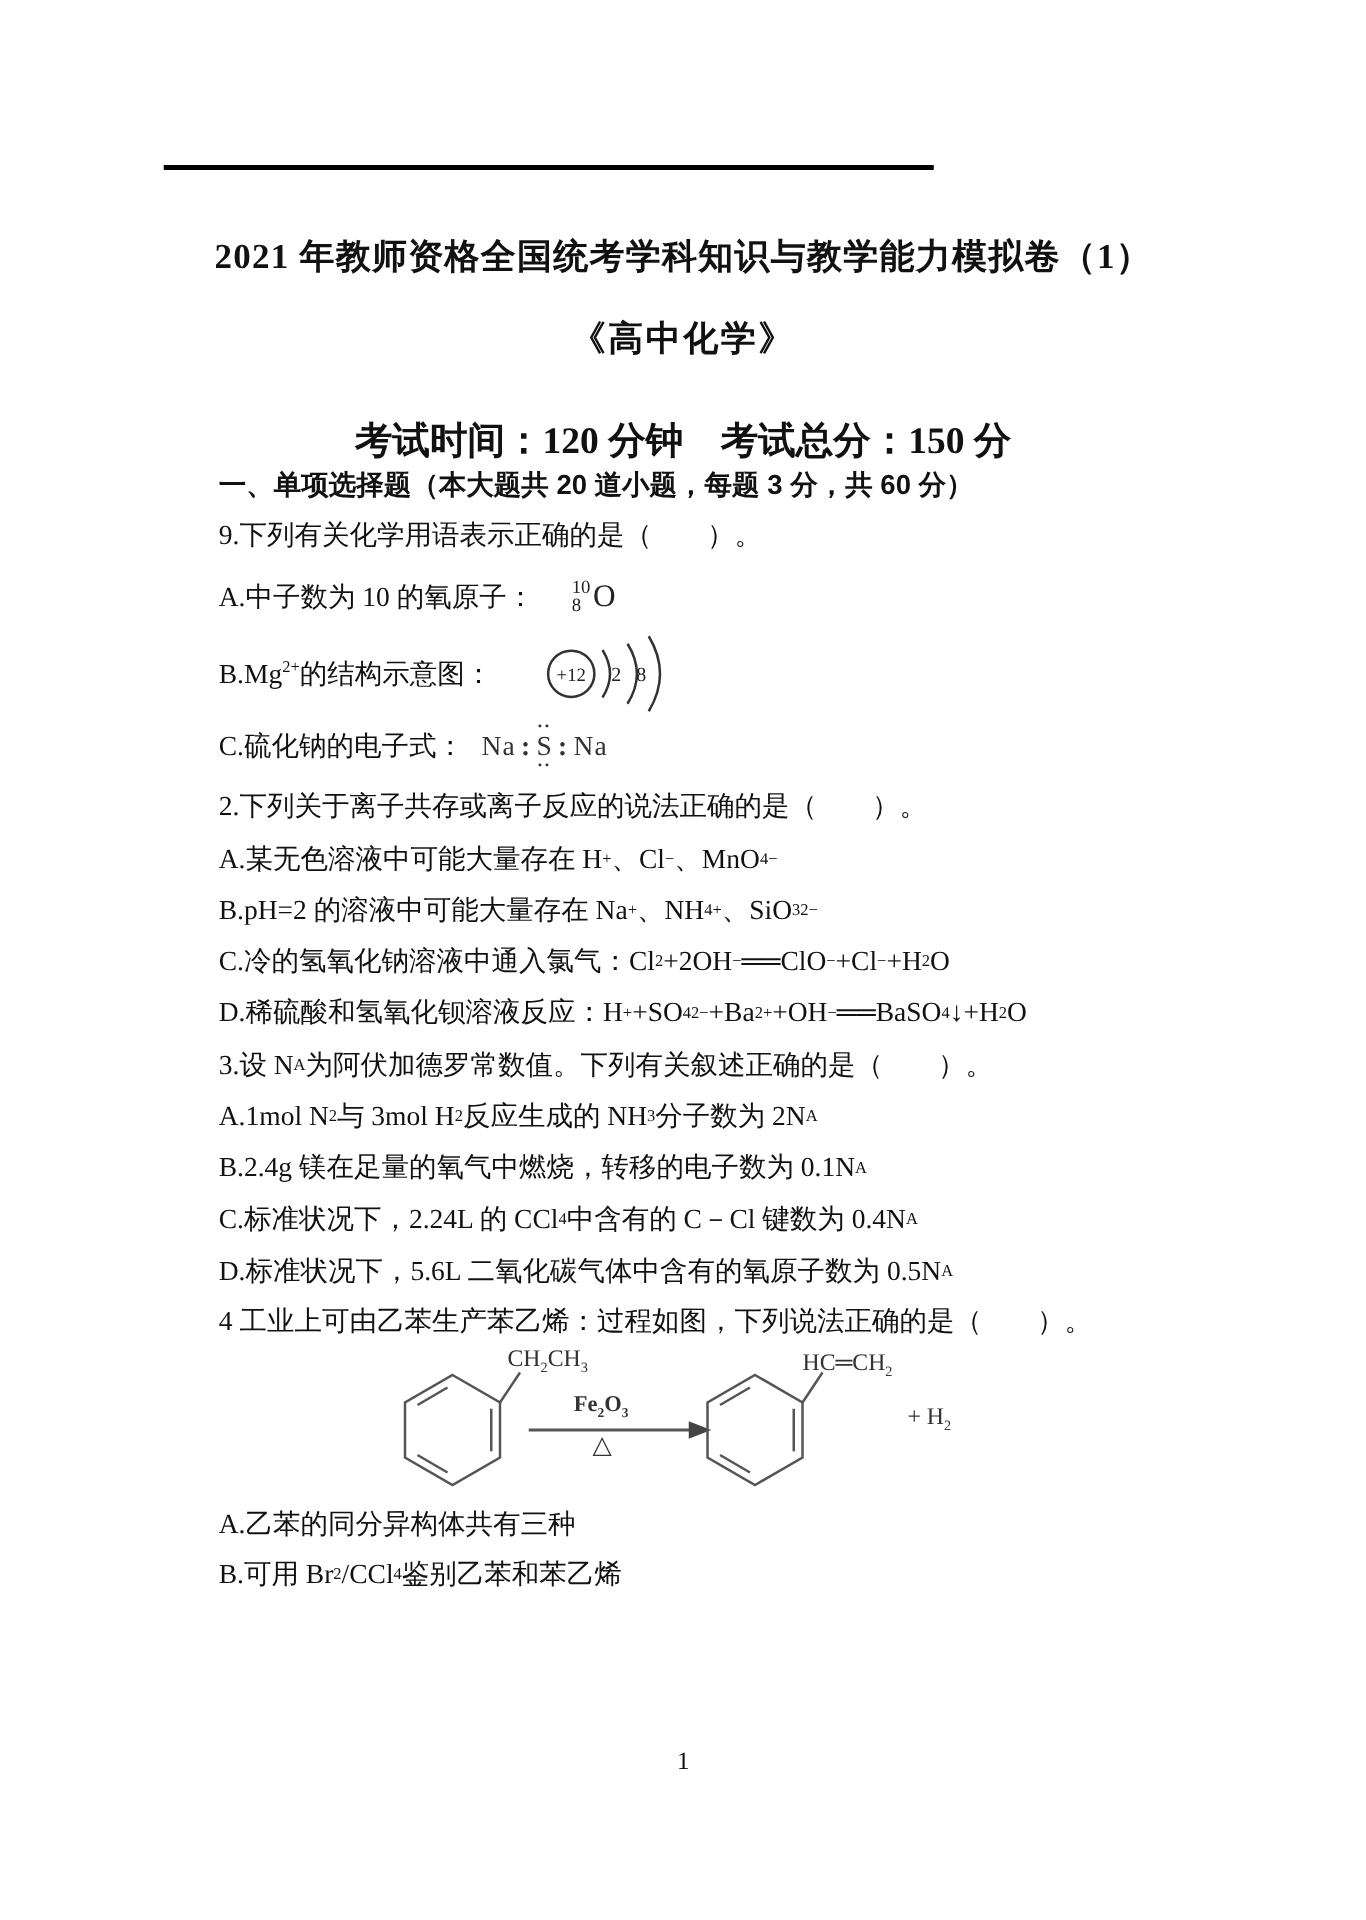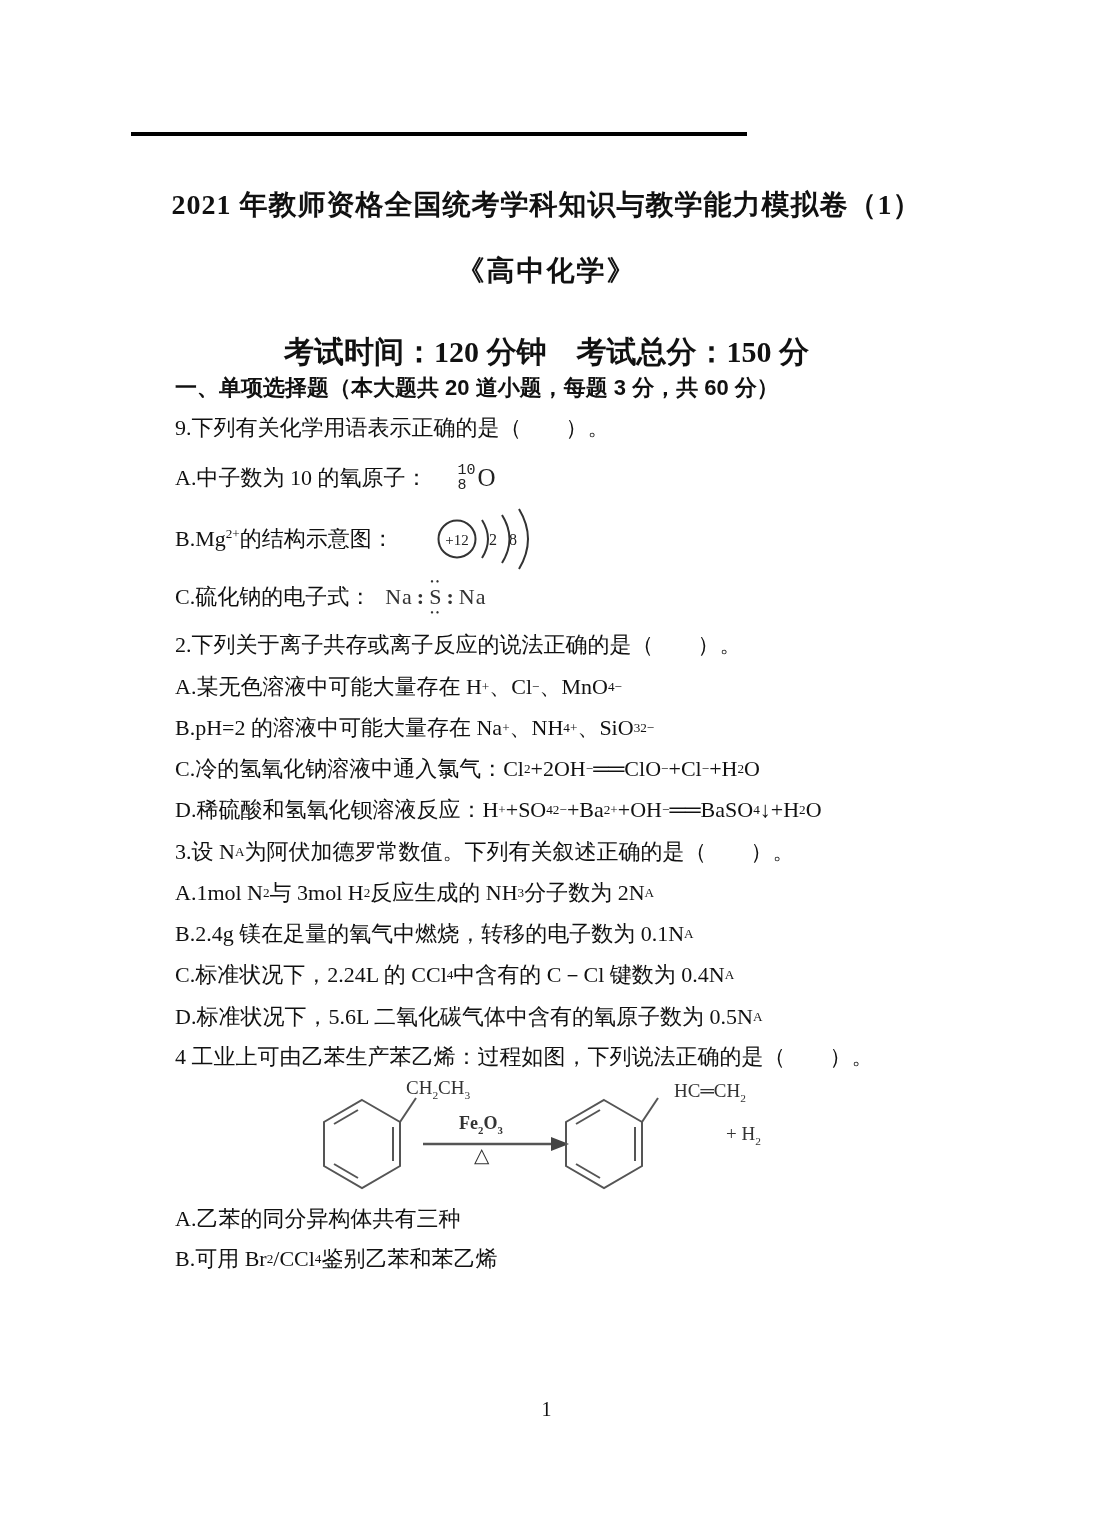--- a/index.html
+++ b/index.html
@@ -31,40 +31,40 @@
   .h60 { min-height:60px; } .h62 { min-height:62px;gap:32px; }
   .heading {
     font-family:"Liberation Sans","DejaVu Sans",sans-serif;
     font-weight:bold; font-size:22px;
   }
   sup { font-size:0.60em; line-height:0; }
   sub { font-size:0.60em; line-height:0; }
 
   
   .isotope { display:inline-flex; align-items:center; margin-left:30px; color:#222; }
-  .iso-stack { display:inline-flex; flex-direction:column; align-items:flex-start; font-size:15px; line-height:1.0; margin-right:2px;font-family:Liberation Mono, monospace; }
+  .iso-stack { display:inline-flex; flex-direction:column; align-items:flex-start; font-size:15px; line-height:1.0; margin-right:2px; }
   .iso-sym { font-size:25px; }
 
   
   .eformula { display:inline-flex; align-items:center; margin-left:14px; color:#333; letter-spacing:1px; }
   .eformula .colon { margin:0 4px; font-weight:bold; }
   .edot-stack { display:inline-flex; flex-direction:column; align-items:center; line-height:1; }
   .edot-stack .dots { font-size:10px; letter-spacing:2px; height:9px; line-height:9px; color:#333; }
 
   .formula { margin-left:10px; color:#222; }
   .atom-svg { margin-left:10px; }
 
   
   .diagram { position:relative; width:760px; height:122px; }
   .diagram svg { position:absolute; left:0; top:0; }
   .dlabel { position:absolute; font-size:19px; color:#333; white-space:nowrap; }
   .lbl-ethyl   { left:231px; top:0px; }
   .lbl-cat     { left:284px; top:36px; font-size:18px; font-weight:bold; }
   .lbl-cond    { left:299px; top:66px; font-size:20px; }
-  .lbl-vinyl   { left:467px; top:3px;margin-left:32px; }
+  .lbl-vinyl   { left:467px; top:3px; }
   .lbl-byprod  { left:551px; top:46px; }
 
   .page-number { position:absolute; top:1398px; left:0; width:100%; text-align:center; font-size:20px; }
 </style>
 </head>
 <body>
 
 <div class="top-rule"></div>
 
 <div class="title">2021 年教师资格全国统考学科知识与教学能力模拟卷（1）</div>

